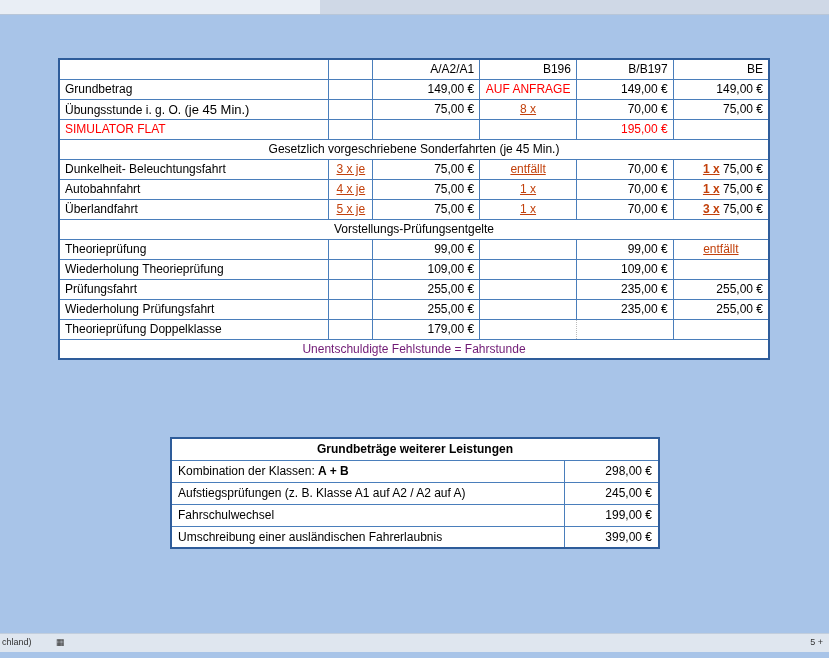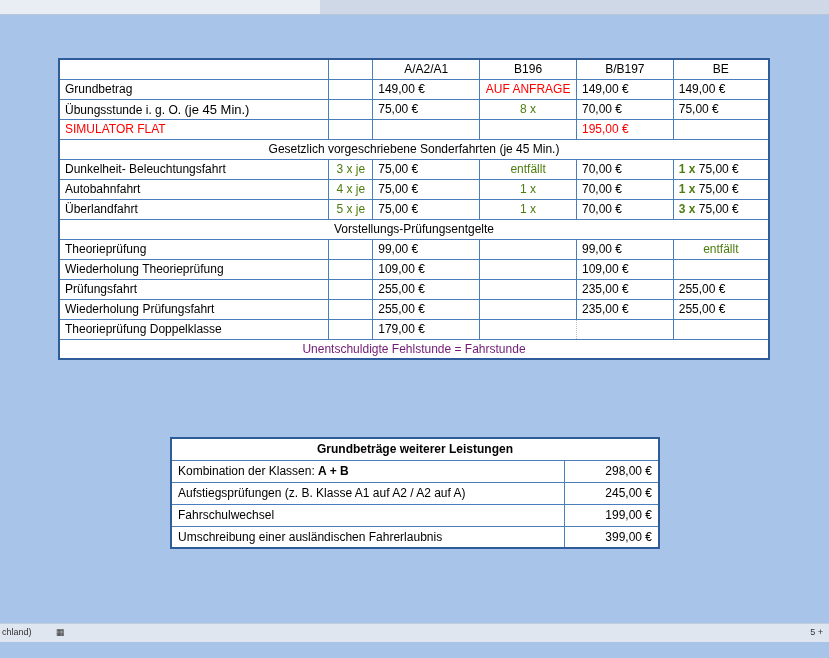--- a/index.html
+++ b/index.html
@@ -12,21 +12,21 @@
     overflow:hidden;
     position:relative;
   }
   .topbar{
     position:absolute;top:0;left:0;width:829px;height:14px;
     background:#cfd8e6;
     border-bottom:1px solid #b8c6d8;
   }
   .topbar .seg{position:absolute;top:0;height:14px;background:#e9eef5;}
   .bottombar{
-    position:absolute;bottom:16px;left:0;width:829px;height:18px;
+    position:absolute;bottom:6px;left:0;width:829px;height:18px;
     background:#dfe6ef;border-top:1px solid #c2cedd;
     font-size:9px;color:#333;
   }
   .bottombar .bl{position:absolute;left:2px;top:3px;}
   .bottombar .br{position:absolute;right:6px;top:3px;}
   .bottombar .icon2{position:absolute;left:56px;top:3px;}
 
   
   .main-table{
     position:absolute;left:58px;top:58px;
@@ -38,27 +38,27 @@
   .main-table td, .main-table th{
     border:1px solid #4a7ebb;
     padding:2px 5px;
     font-size:12px;
     font-weight:normal;
     vertical-align:middle;
     height:20px;
     box-sizing:border-box;
     background:#ffffff;
   }
-  .hdr{ text-align:center;font-weight:bold;font-size:13px; }
+  .hdr{ text-align:right;font-weight:bold;font-size:13px; }
   .lbl{ text-align:left; }
-  .num{ }
+  .num{ text-align:right; }
   .ctr{ text-align:center; }
   .b{ font-weight:bold; }
   .red{ color:#ff0000; }
-  .orange{ color:#4d7c0f; font-weight:bold; }
+  .orange{ color:#c2410c; font-weight:bold;text-decoration:underline; }
   .small{ font-size:13px; }
   .section{
     text-align:center;font-weight:bold;font-size:14px;
   }
   .footer-red{
     text-align:center;font-weight:bold;color:#701a75;font-size:13px;height:24px;
   }
   .dotted{ border-left:1px dotted #bbbbbb !important; border-right:1px dotted #bbbbbb !important;}
 
   

